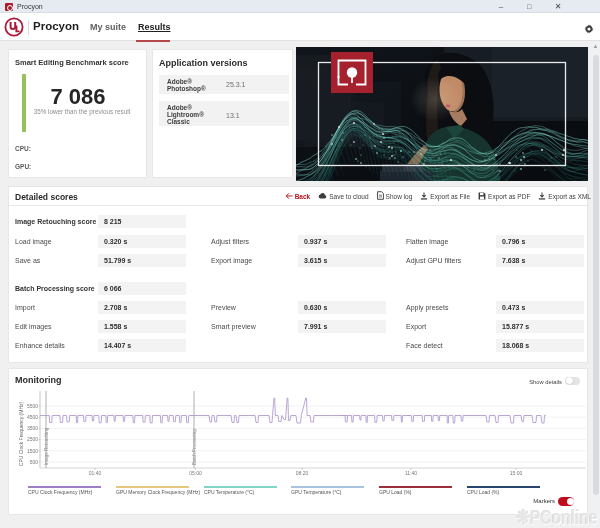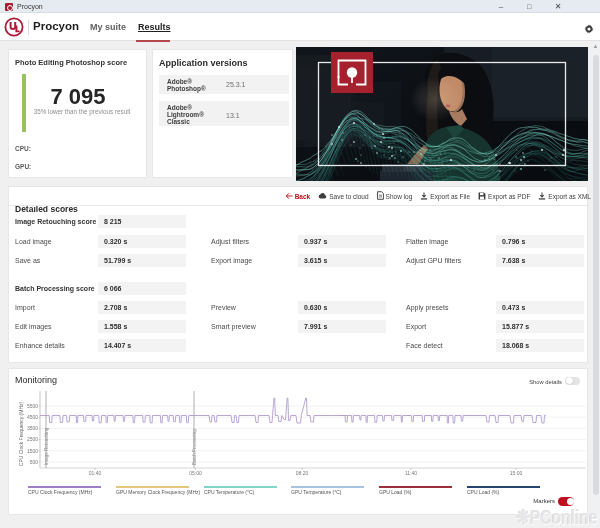--- a/index.html
+++ b/index.html
@@ -31,32 +31,32 @@
   .hwbox { position:absolute; left:35px; width:102px; height:14px; background:#f2f2f2; font-size:7.2px; font-weight:bold; color:#333; line-height:14px; padding-left:9px; }
   .appcard { left:152px; top:49px; width:141px; height:129px; }
   .ac-title { position:absolute; left:6px; top:8px; font-size:9px; font-weight:bold; color:#2b2b2b; }
   .appbox { position:absolute; left:6px; width:130px; background:#f2f2f2; }
   .appname { position:absolute; left:8px; top:3px; font-size:6.5px; font-weight:bold; color:#3c3c3c; line-height:7.2px; }
   .appver { position:absolute; left:67px; font-size:7px; color:#6e6e6e; }
   
   .hero { position:absolute; left:296px; top:47px; width:292px; height:134px; background:#0d1116; overflow:hidden; }
   
   .detcard { left:8px; top:186px; width:580px; height:177px; }
-  .det-title { position:absolute; left:6px; top:5px; font-size:8.5px; font-weight:bold; color:#2b2b2b;margin-top:12px; }
+  .det-title { position:absolute; left:6px; top:5px; font-size:8.5px; font-weight:bold; color:#2b2b2b; }
   .toolbar { position:absolute; right:-4px; top:4px; height:12px; font-size:6.5px; color:#3d3d3d; white-space:nowrap; }
   .tbitem { display:inline-block; margin-left:8px; vertical-align:top; line-height:11px; }
   .tbitem svg { vertical-align:-1px; margin-right:2px; }
   .tbback { color:#b5121b; font-weight:bold; }
   .detdiv { position:absolute; left:0px; top:18px; width:580px; height:1px; background:#e9e9e9; }
   .rowlab { position:absolute; font-size:7px; color:#4a4a4a; line-height:13px; }
   .rowlab.b { font-weight:bold; color:#333; }
   .valbox { position:absolute; width:88px; height:13px; background:#f3f3f3; font-size:7px; font-weight:bold; color:#2e2e2e; line-height:13px; padding-left:6px; }
   
   .moncard { left:8px; top:368px; width:580px; height:147px; }
-  .mon-title { position:absolute; left:6px; top:6px; font-size:9px; font-weight:normal; color:#2b2b2b; }
+  .mon-title { position:absolute; left:6px; top:6px; font-size:9px; font-weight:bold; color:#2b2b2b; }
   .showdet { position:absolute; left:493px; top:9.5px; width:60px; text-align:right; font-size:5.8px; color:#444; }
   .toggle-off { position:absolute; left:556px; top:7.5px; width:15px; height:8px; background:#e4e4e4; border-radius:4px; }
   .toggle-off:after { content:""; position:absolute; left:0.5px; top:0.5px; width:7px; height:7px; background:#fff; border-radius:50%; box-shadow:0 0 1px rgba(0,0,0,0.35); }
   .legbar { position:absolute; top:117px; height:2px; width:73px; }
   .leglab { position:absolute; top:120px; font-size:5px; color:#555; }
   .markers { position:absolute; left:513px; top:128.5px; width:33px; text-align:right; font-size:6px; color:#333; }
   .toggle-on { position:absolute; left:549px; top:128px; width:16px; height:8.5px; background:#c00d1e; border-radius:4.5px; }
   .toggle-on:after { content:""; position:absolute; right:0.5px; top:0.75px; width:7px; height:7px; background:#fff; border-radius:50%; }
   .watermark { position:absolute; left:517px; top:505px; font-size:20px; transform:scaleX(0.78); transform-origin:0 0; font-weight:bold; color:#e6e6e8; text-shadow:0.5px 0.5px 0 #fff, -0.5px -0.5px 0 #c8c8ca; z-index:50; }
   
@@ -84,23 +84,23 @@
     <div class="nav1">My suite</div>
     <div class="nav2">Results</div>
     <div class="nav2u"></div>
     <svg class="gear" width="10" height="10" viewBox="0 0 20 20">
       <path fill="#3a3a3a" d="M10 1l1.2 2.2 2.5-.6 .4 2.5 2.5 .4-.6 2.5L18.9 10l-2.2 1.2 .6 2.5-2.5 .4-.4 2.5-2.5-.6L10 18.9l-1.2-2.2-2.5 .6-.4-2.5-2.5-.4 .6-2.5L1.1 10l2.2-1.2-.6-2.5 2.5-.4 .4-2.5 2.5 .6z"></path>
       <circle cx="10" cy="10" r="3.2" fill="#fff"></circle>
     </svg>
   </div>
 
   <div class="card scorecard">
-    <div class="sc-title">Photo Editing Photoshop score</div>
+    <div class="sc-title">Smart Editing Benchmark score</div>
     <div class="greenbar"></div>
-    <div class="bigscore">7 095</div>
+    <div class="bigscore">7 086</div>
     <div class="subscore">35% lower than the previous result</div>
     <div class="cpul" style="top:95px;">CPU:</div>
     <div class="cpul" style="top:113px;">GPU:</div>
   </div>
 
   <div class="card appcard">
     <div class="ac-title">Application versions</div>
     <div class="appbox" style="top:25px; height:19px;">
       <div class="appname">Adobe®<br>Photoshop®</div>
       <div class="appver" style="top:6px;">25.3.1</div>

